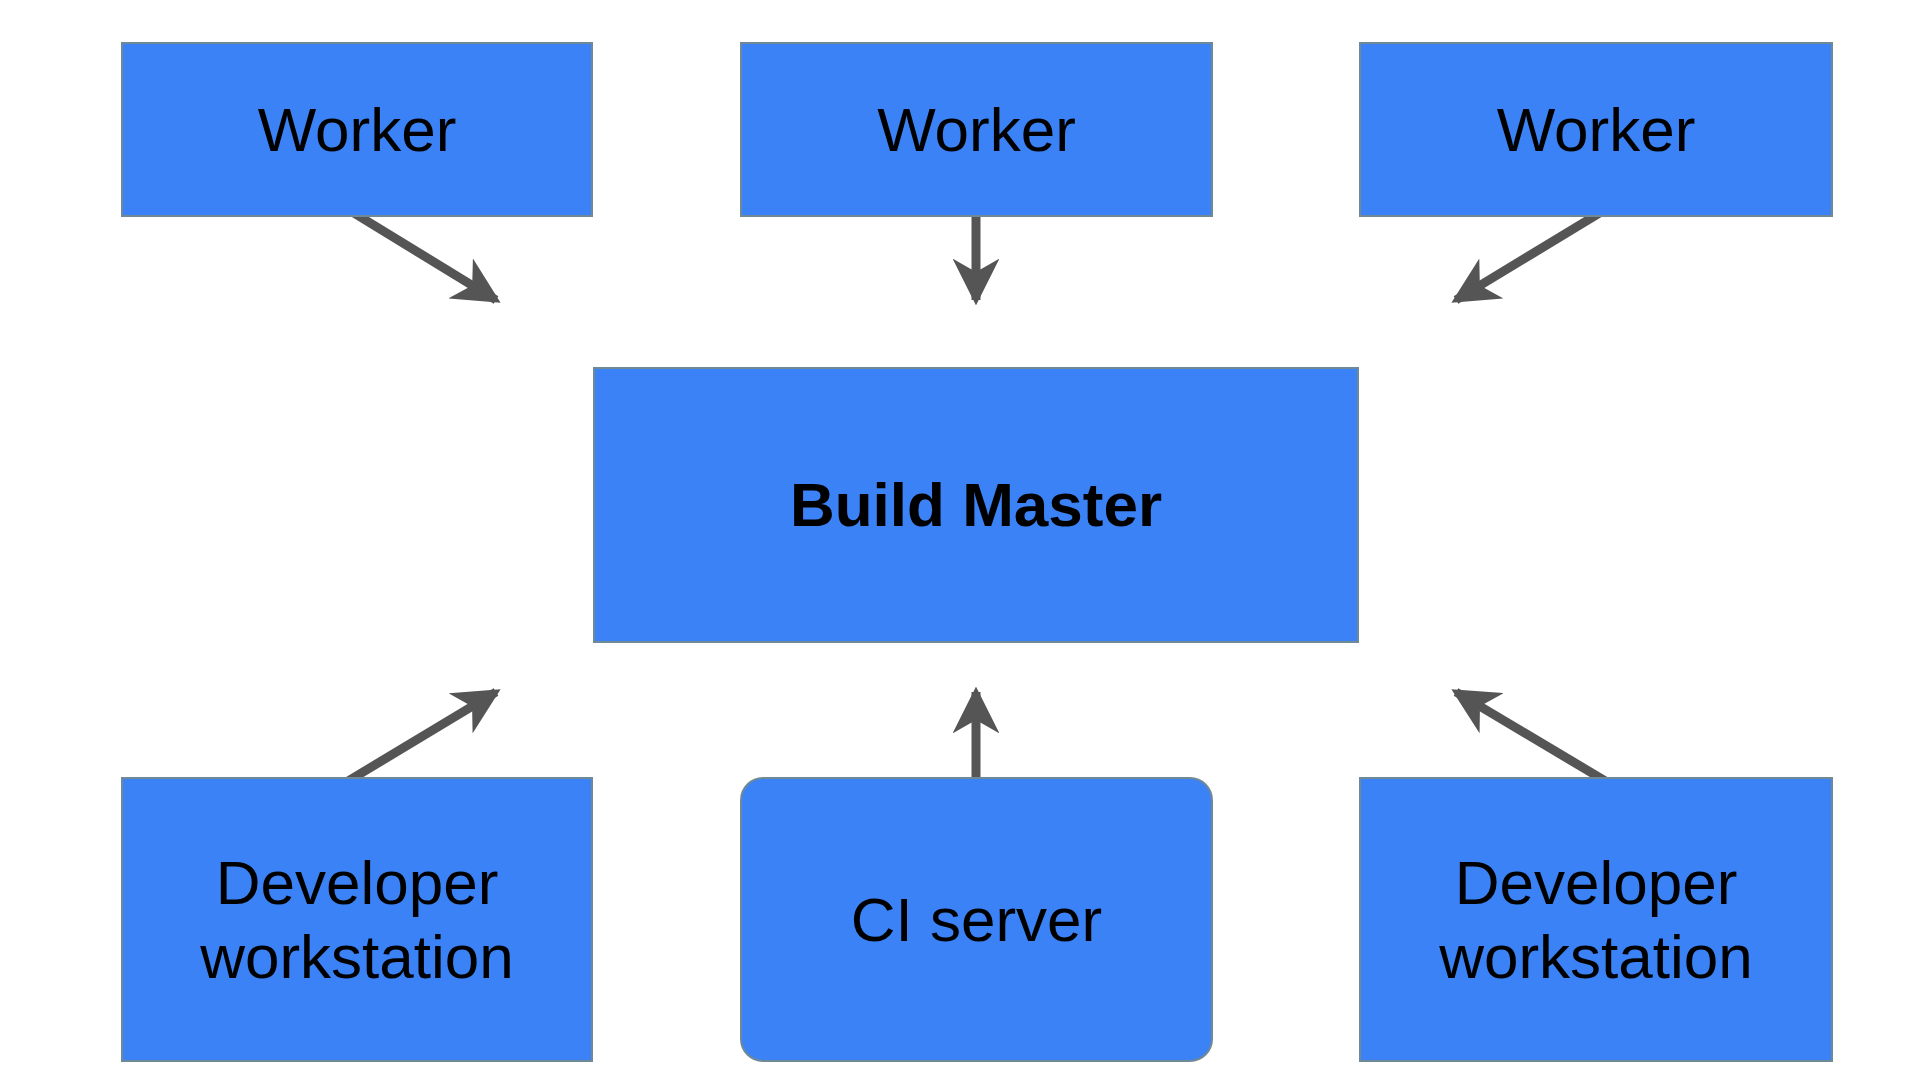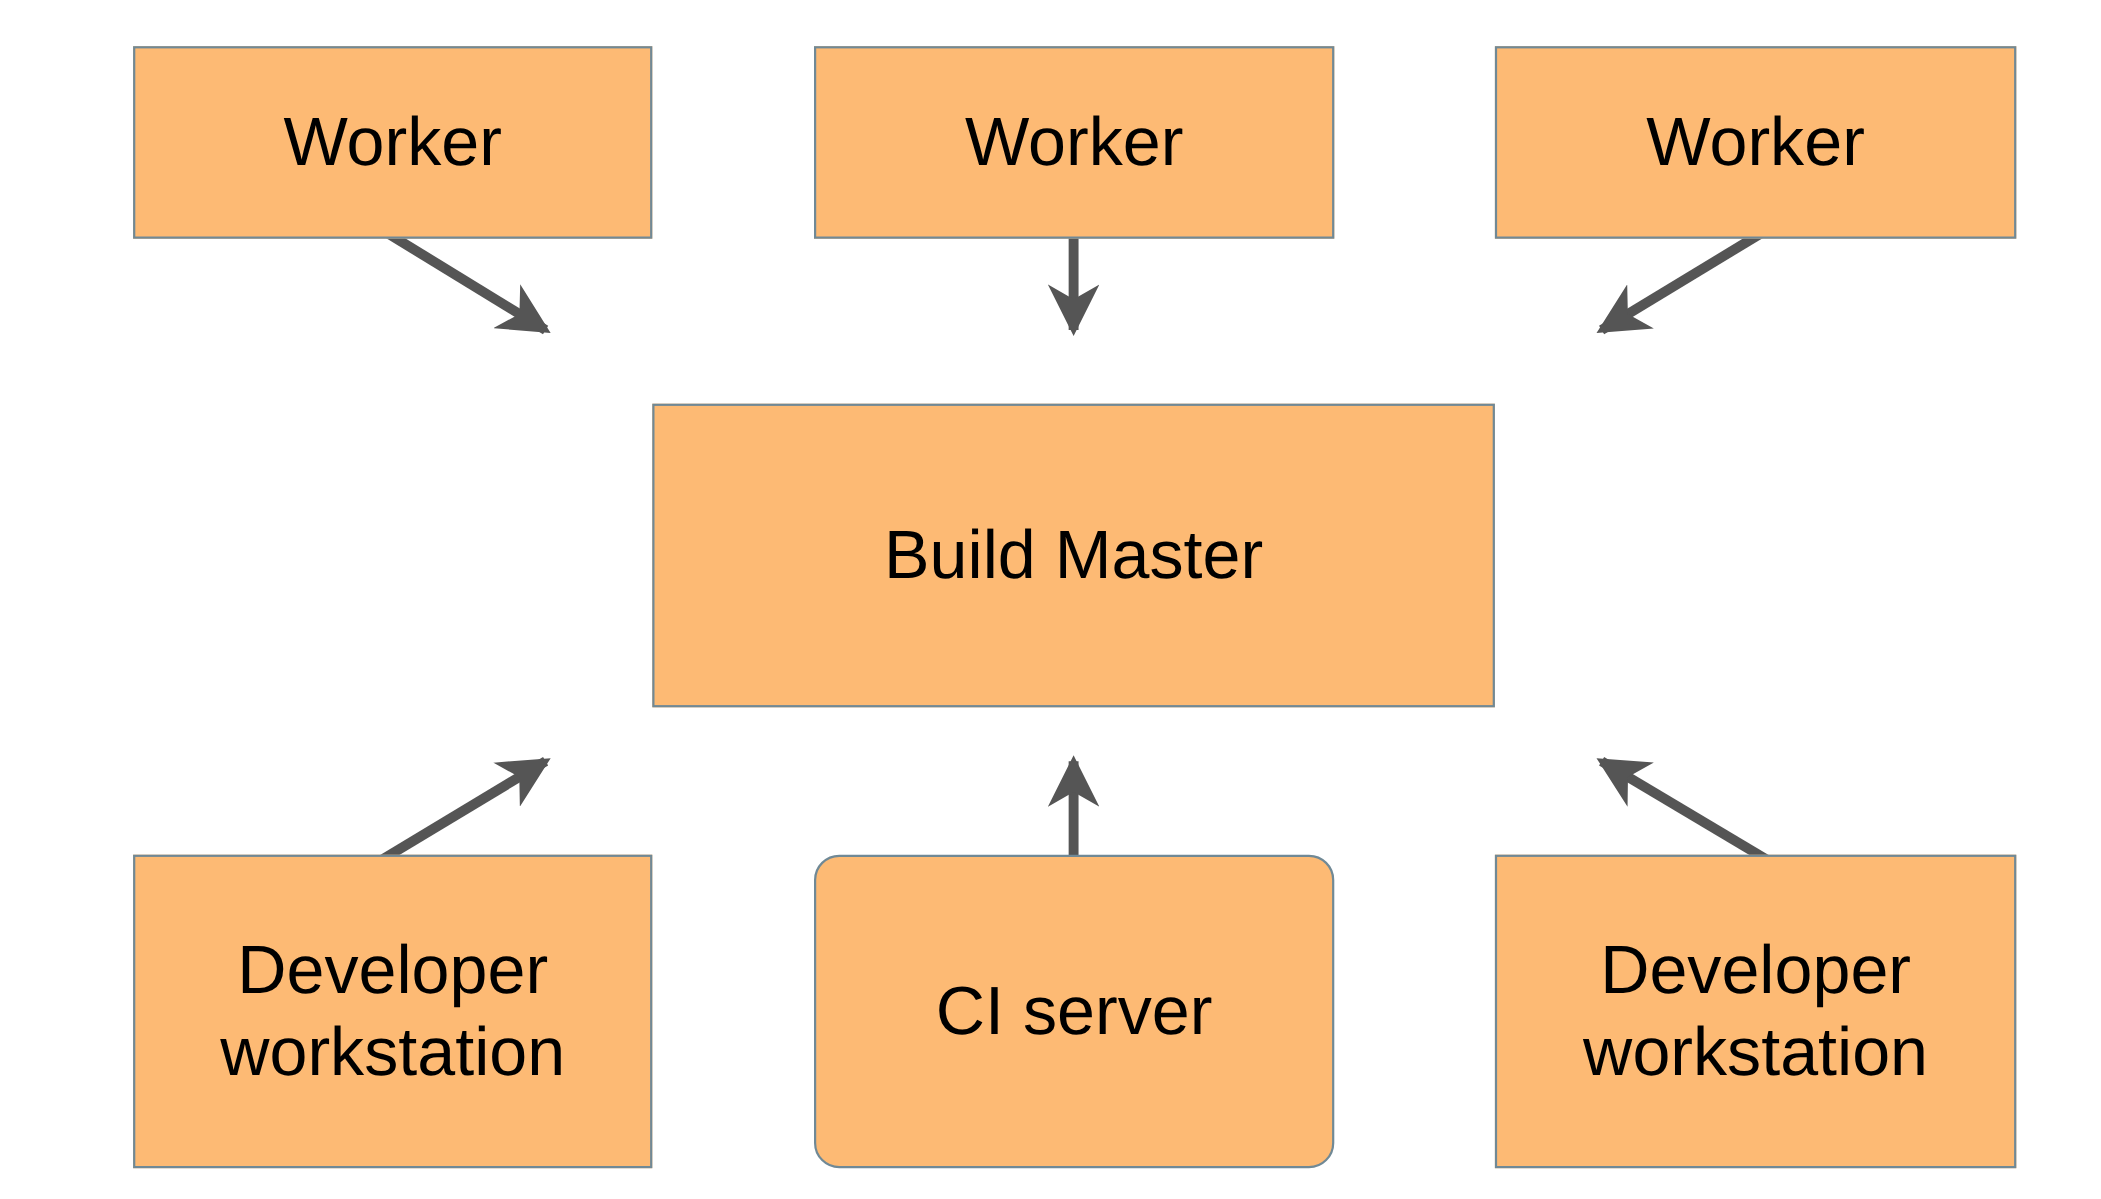--- a/index.html
+++ b/index.html
@@ -22,39 +22,39 @@
     position: absolute;
     left: 0;
     top: 0;
     width: 1910px;
     height: 1090px;
     pointer-events: none;
   }
   .node {
     position: absolute;
     box-sizing: border-box;
-    background: #fdba74;
+    background: #3b82f6;
     border: 2px solid #708996;
     display: flex;
     align-items: center;
     justify-content: center;
     text-align: center;
     color: #000000;
     line-height: 1.18;
     z-index: 2;
   }
   .node-label {
     display: block;
     white-space: pre-line;
     padding: 0 8px;
   }
   .n-worker1 { left: 121px;  top: 42px;  width: 472px; height: 175px; font-size: 62px; }
   .n-worker2 { left: 740px;  top: 42px;  width: 473px; height: 175px; font-size: 62px; }
   .n-worker3 { left: 1359px; top: 42px;  width: 474px; height: 175px; font-size: 62px; }
-  .n-master  { left: 593px;  top: 367px; width: 766px; height: 276px; font-size: 62px; }
+  .n-master  { left: 593px;  top: 367px; width: 766px; height: 276px; font-size: 62px; font-weight: bold; }
   .n-devl    { left: 121px;  top: 777px; width: 472px; height: 285px; font-size: 62px; }
   .n-ci      { left: 740px;  top: 777px; width: 473px; height: 285px; font-size: 62px; border-radius: 23px; }
   .n-devr    { left: 1359px; top: 777px; width: 474px; height: 285px; font-size: 62px; }
 </style>
 </head>
 <body>
 
 <div id="canvas">
 
   <svg id="edges" viewBox="0 0 1910 1090" width="1910" height="1090" xmlns="http://www.w3.org/2000/svg">

